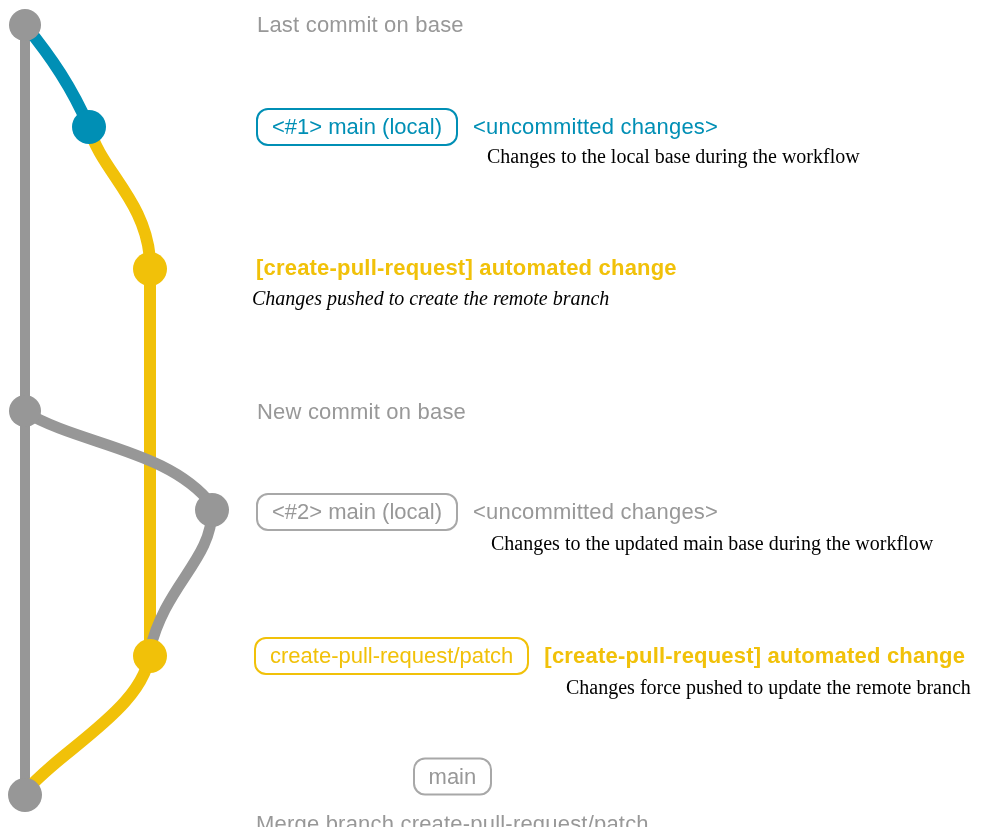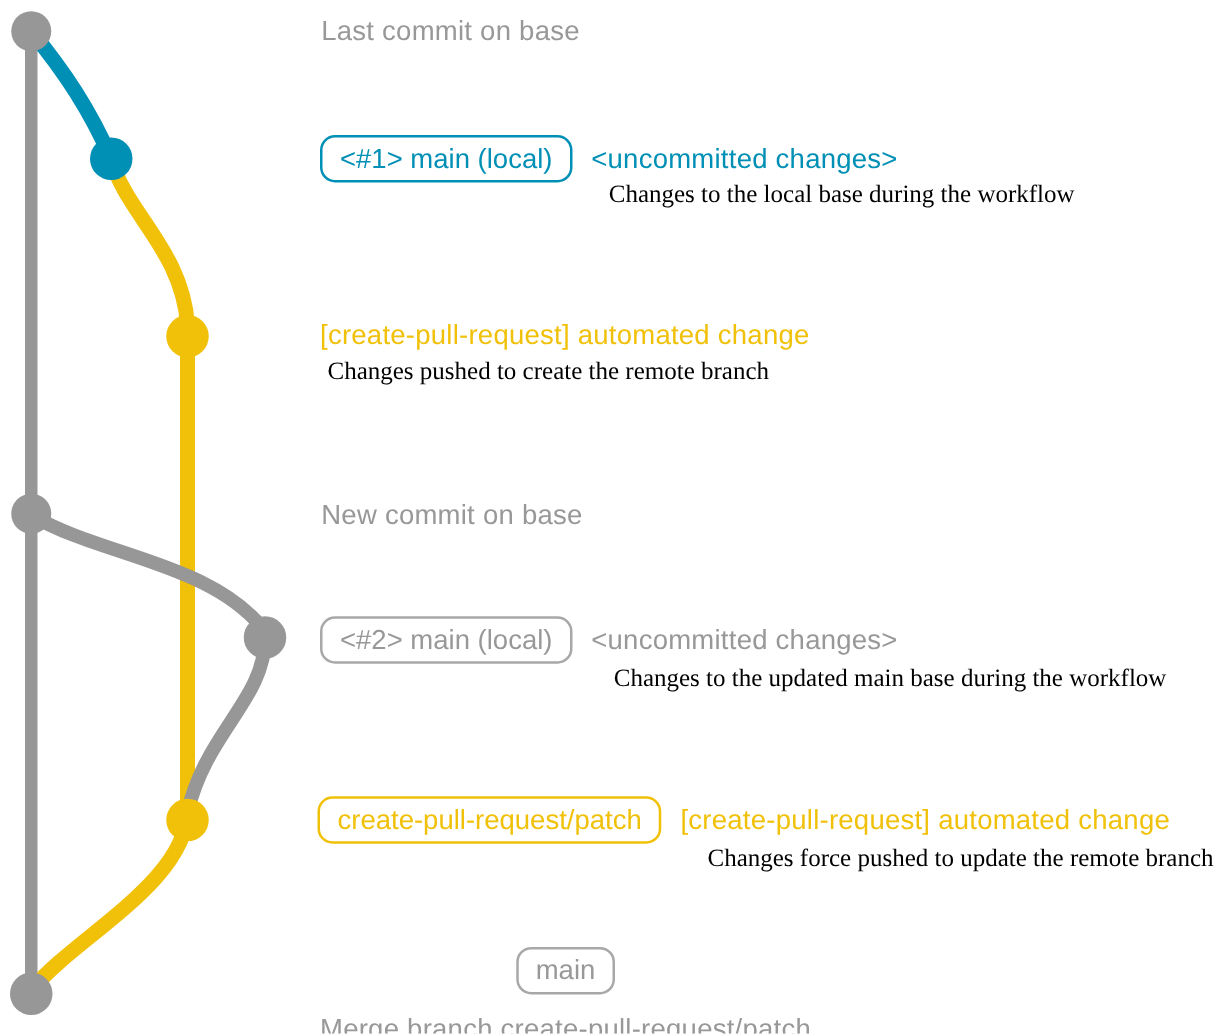--- a/index.html
+++ b/index.html
@@ -28,21 +28,21 @@
     gap: 15px;
     transform: translateY(-50%);
     white-space: nowrap;
   }
   .glabel {
     font-size: 22px;
     letter-spacing: 0.2px;
   }
   .gray-text  { color: #989898; }
   .blue-text  { color: #008fb5; }
-  .yellow-text{ color: #f1c109; }
+  .yellow-text{ color: #f1c109; font-weight: bold; }
   .badge {
     display: inline-flex;
     align-items: center;
     box-sizing: border-box;
     height: 38px;
     padding: 0 14px;
     border: 2px solid;
     border-radius: 12px;
     font-size: 22px;
     line-height: 34px;
@@ -91,21 +91,21 @@
 
   <div class="row" style="left:256px; top:127px;">
     <span class="badge badge-blue">&lt;#1&gt; main (local)</span>
     <span class="glabel blue-text">&lt;uncommitted changes&gt;</span>
   </div>
   <div class="desc" style="left:487px; top:156px;">Changes to the local base during the workflow</div>
 
   <div class="row" style="left:256px; top:268px;">
     <span class="glabel yellow-text">[create-pull-request] automated change</span>
   </div>
-  <div class="desc" style="left:262px; top:298px;">Changes pushed to create the remote branch</div>
+  <div class="desc" style="left:252px; top:298px;font-style:italic;">Changes pushed to create the remote branch</div>
 
   <div class="row" style="left:257px; top:412px;">
     <span class="glabel gray-text">New commit on base</span>
   </div>
 
   <div class="row" style="left:256px; top:512px;">
     <span class="badge badge-gray">&lt;#2&gt; main (local)</span>
     <span class="glabel gray-text">&lt;uncommitted changes&gt;</span>
   </div>
   <div class="desc" style="left:491px; top:543px;">Changes to the updated main base during the workflow</div>

